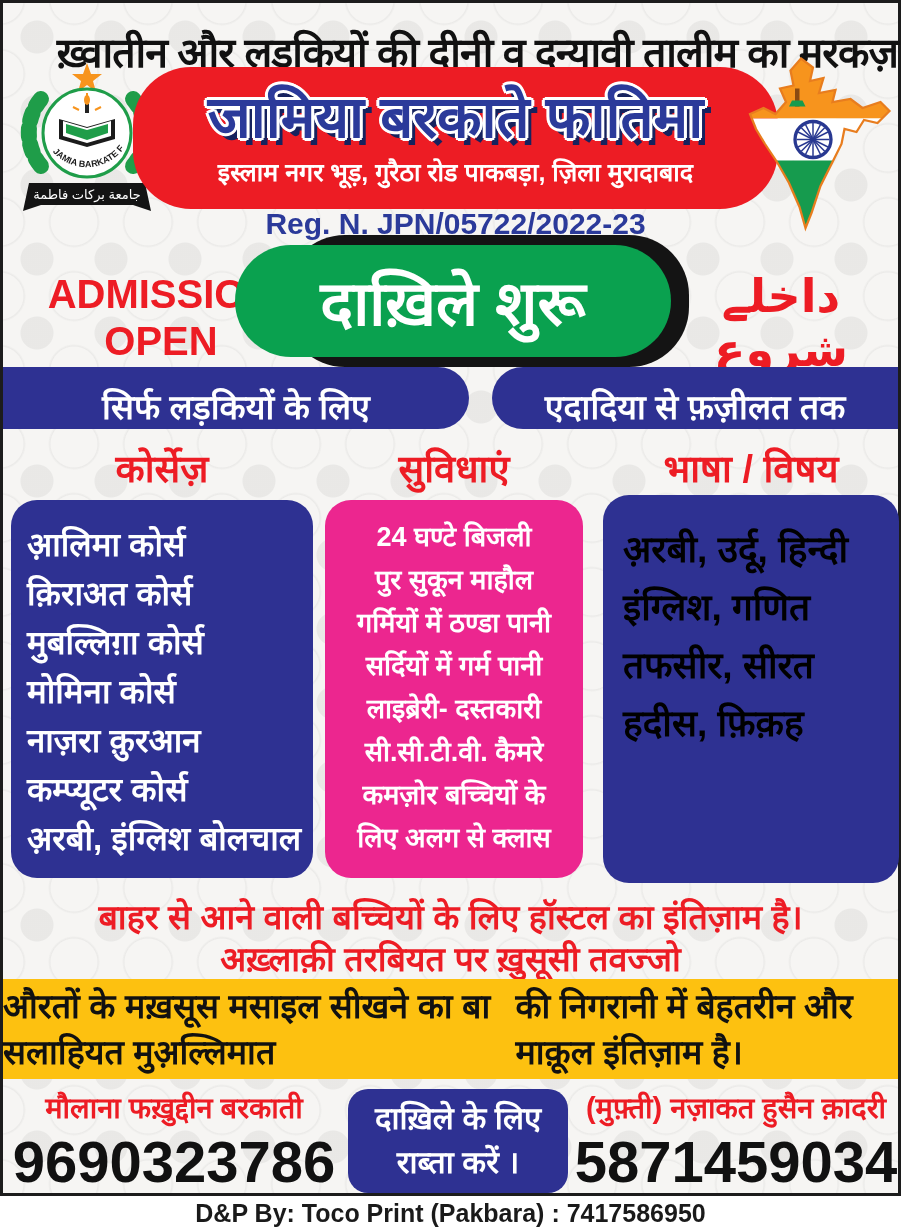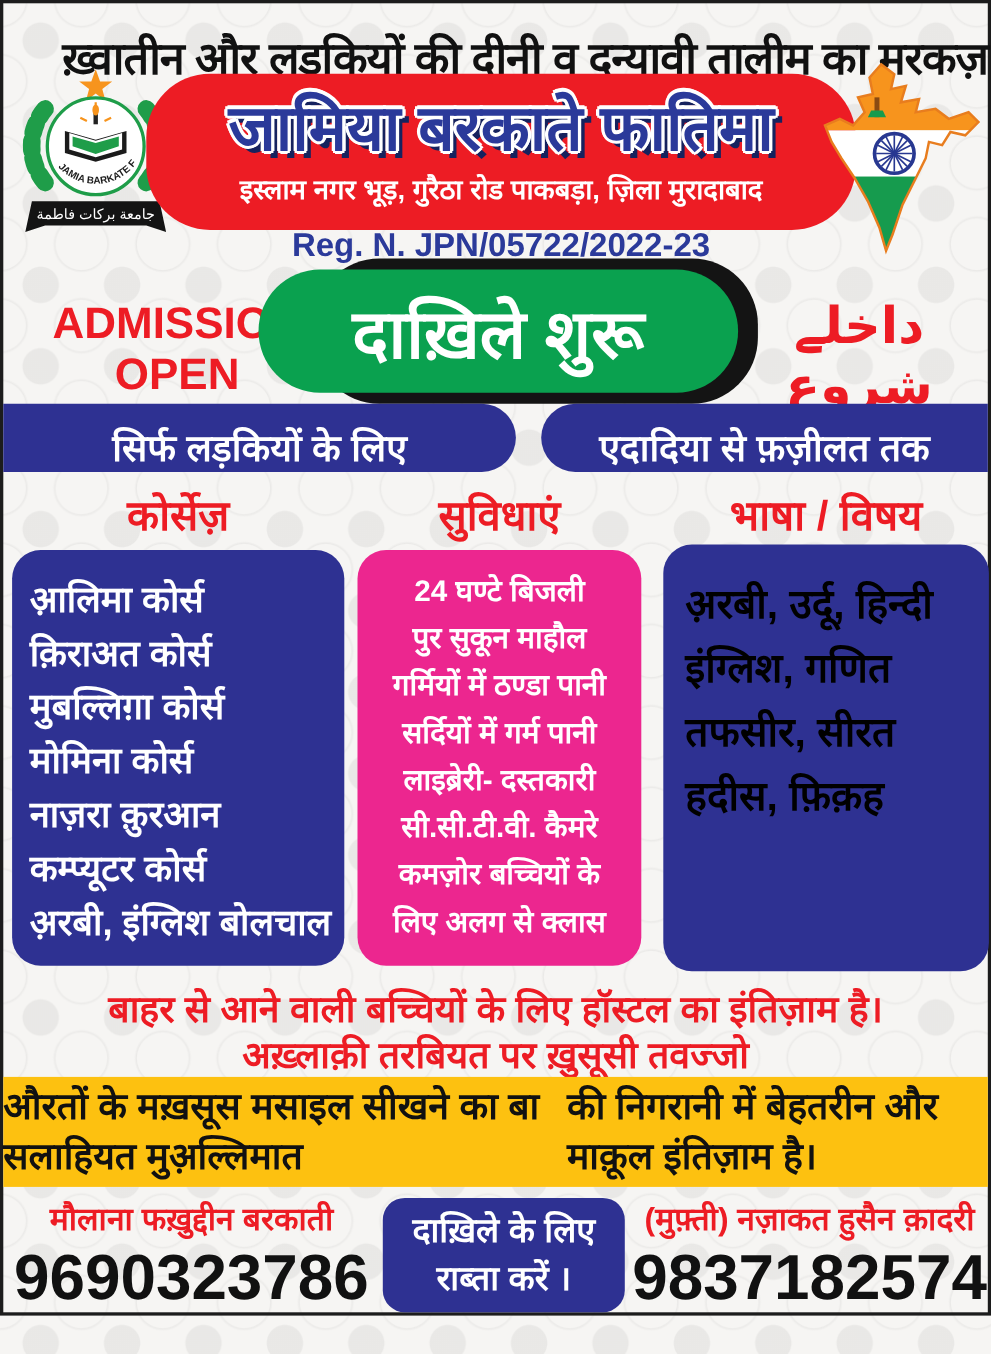--- a/index.html
+++ b/index.html
@@ -272,17 +272,20 @@
       <div class="contact-phone">9690323786</div>
     </div>
 
     <div class="contact-mid">
       <div>दाख़िले के लिए</div>
       <div>राब्ता करें ।</div>
     </div>
 
     <div class="contact-right">
       <div class="contact-name">(मुफ़्ती) नज़ाकत हुसैन क़ादरी</div>
-      <div class="contact-phone">9837182574</div>
+      <div class="contact-phone">5871459034</div>
     </div>
   </div>
 
+  <div class="footer">
+    <span>D&amp;P By: Toco Print (Pakbara) : 7417586950</span>
+  </div>
 </div>
 
 </body></html>

